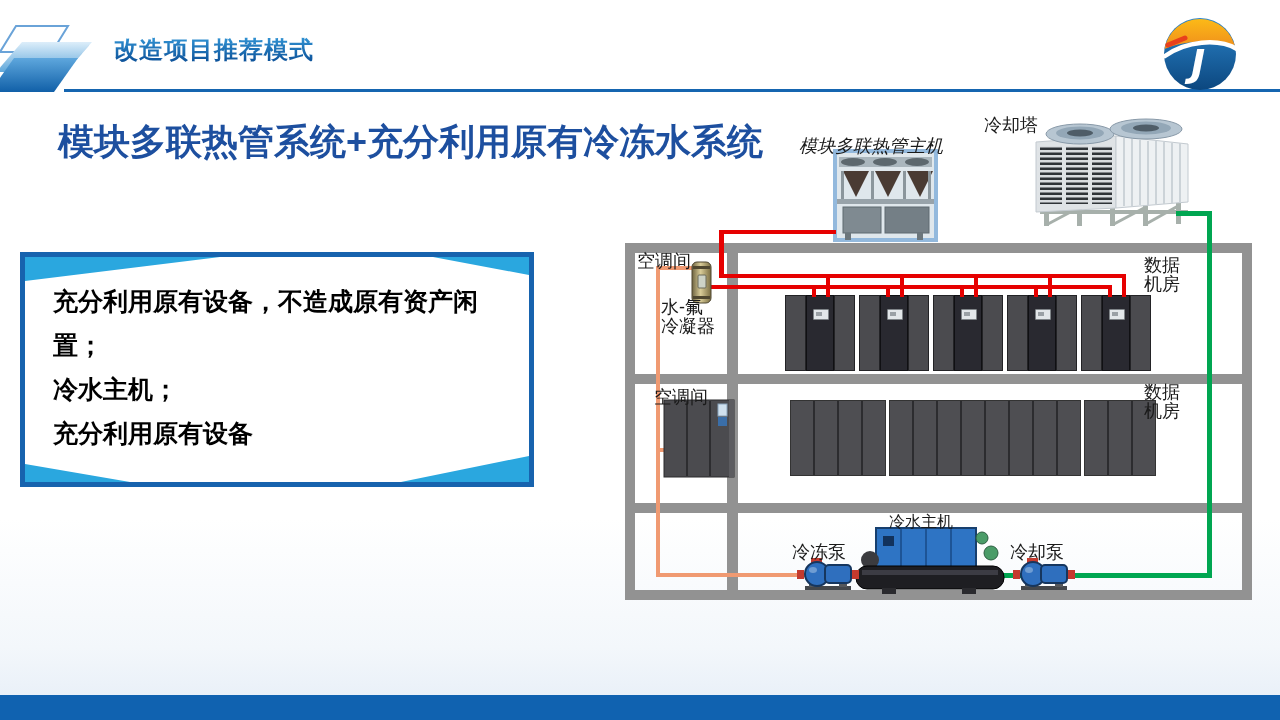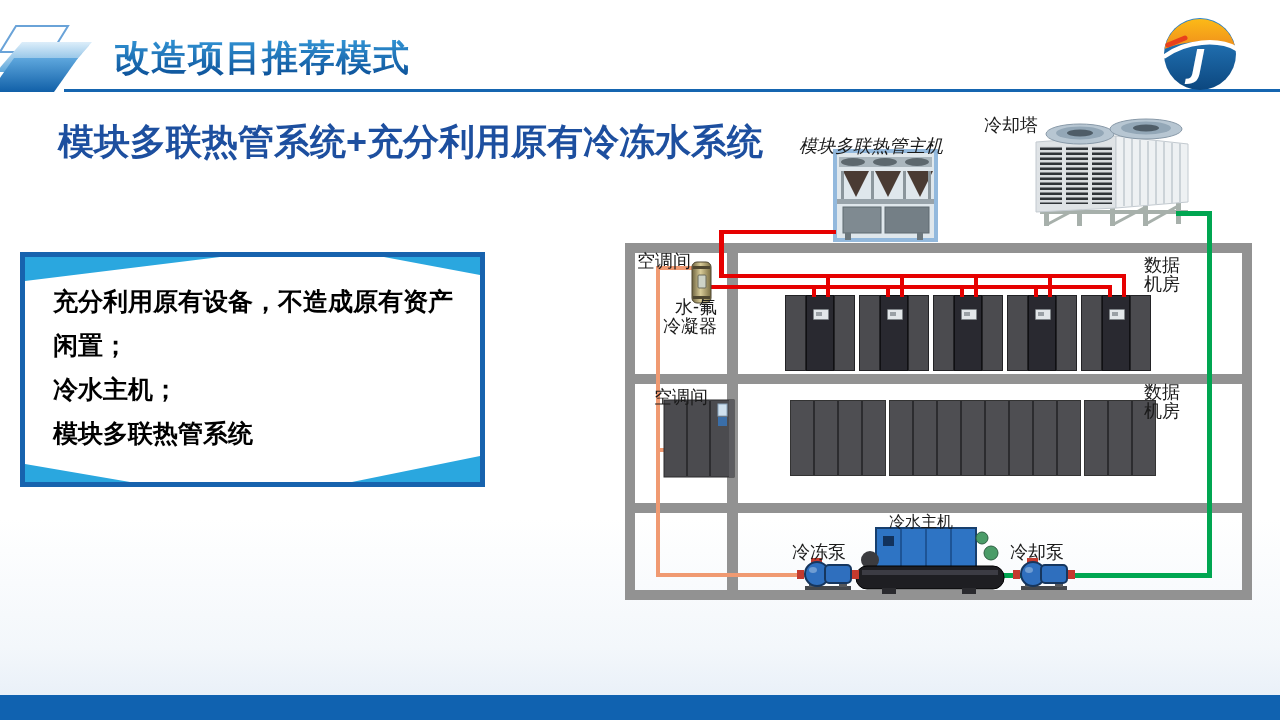--- a/index.html
+++ b/index.html
@@ -4,31 +4,31 @@
 <style>
   html,body{margin:0;padding:0;}
   body{
     width:1280px;height:720px;position:relative;overflow:hidden;
     font-family:"Liberation Sans", sans-serif;
     background:linear-gradient(180deg,#ffffff 0%,#ffffff 72%,#f3f7fb 90%,#e9f0f8 97%);
   }
   
   .deco{position:absolute;left:0;top:20px;}
   .page-title{
-    position:absolute;left:114px;top:34px;font-size:36px;font-weight:bold;letter-spacing:1px;
+    position:absolute;left:114px;top:34px;font-size:24px;font-weight:bold;letter-spacing:1px;
     color:#135f9e;
     background:linear-gradient(180deg,#2f8fd0 15%,#0b4f97 90%);
     -webkit-background-clip:text;background-clip:text;-webkit-text-fill-color:transparent;
   }
   .title-underline{position:absolute;left:64px;top:89px;width:1216px;height:3px;background:var(--accent,#1565b0);}
   .logo{position:absolute;left:1158px;top:14px;}
   .subtitle{position:absolute;left:58px;top:118px;font-size:36px;font-weight:bold;color:#1d4f9f;}
   
   .quote-box{
-    position:absolute;left:20px;top:252px;width:465px;height:235px;box-sizing:border-box;
+    position:absolute;left:20px;top:252px;width:514px;height:235px;box-sizing:border-box;
     border:5px solid var(--boxborder,#1763ae);background:#ffffff;
   }
   .qb-accent{position:absolute;background:var(--boxaccent,#2aa7df);}
   .qb-tl{left:0;top:0;width:195px;height:24px;clip-path:polygon(0 0,100% 0,0 100%);}
   .qb-tr{right:0;top:0;width:96px;height:18px;clip-path:polygon(0 0,100% 0,100% 100%);}
   .qb-bl{left:0;bottom:0;width:105px;height:18px;clip-path:polygon(0 0,0 100%,100% 100%);}
   .qb-br{right:0;bottom:0;width:128px;height:26px;clip-path:polygon(100% 0,100% 100%,0 100%);}
   .qb-text{position:absolute;left:28px;top:22px;right:14px;font-size:25px;font-weight:bold;color:#000;line-height:44px;}
   
   #diagram{position:absolute;left:0;top:0;width:1280px;height:720px;}
@@ -95,21 +95,21 @@
 <div class="subtitle">模块多联热管系统+充分利用原有冷冻水系统</div>
 
 <div class="quote-box">
   <div class="qb-accent qb-tl"></div>
   <div class="qb-accent qb-tr"></div>
   <div class="qb-accent qb-bl"></div>
   <div class="qb-accent qb-br"></div>
   <div class="qb-text">
     <div>充分利用原有设备，不造成原有资产闲置；</div>
     <div>冷水主机；</div>
-    <div>模块多联热管系统</div>
+    <div>充分利用原有设备</div>
   </div>
 </div>
 
 <div id="diagram">
 
   <div class="wall" style="left:625px;top:243px;width:627px;height:10px;"></div>
   <div class="wall" style="left:625px;top:243px;width:10px;height:357px;"></div>
   <div class="wall" style="left:1242px;top:243px;width:10px;height:357px;"></div>
   <div class="wall" style="left:625px;top:590px;width:627px;height:10px;"></div>
   <div class="wall" style="left:635px;top:374px;width:607px;height:10px;"></div>
@@ -244,21 +244,21 @@
     <rect x="55" y="14" width="7" height="9" fill="#c43a2e"></rect>
     <rect x="14" y="2" width="11" height="7" fill="#c43a2e"></rect>
     <circle cx="20" cy="18" r="12" fill="#2f6fbe" stroke="#16365e" stroke-width="2"></circle>
     <rect x="28" y="9" width="26" height="18" rx="4" fill="#2f6fbe" stroke="#16365e" stroke-width="2"></rect>
     <ellipse cx="16" cy="14" rx="4" ry="3" fill="#7fa9d8" opacity="0.8"></ellipse>
   </svg>
 
   <div class="dlabel" style="left:799px;top:134px;font-style:italic;">模块多联热管主机</div>
   <div class="dlabel" style="left:984px;top:113px;">冷却塔</div>
   <div class="dlabel" style="left:637px;top:249px;">空调间</div>
-  <div class="dlabel" style="left:661px;top:298px;width:56px;text-align:right;line-height:19px;white-space:normal;">
+  <div class="dlabel" style="left:661px;top:298px;width:56px;text-align:left;line-height:19px;white-space:normal;">
     <div>水-氟</div>
     <div>冷凝器</div>
   </div>
   <div class="dlabel" style="left:1144px;top:256px;line-height:19px;white-space:normal;">
     <div>数据</div>
     <div>机房</div>
   </div>
   <div class="dlabel" style="left:654px;top:385px;">空调间</div>
   <div class="dlabel" style="left:1144px;top:383px;line-height:19px;white-space:normal;">
     <div>数据</div>

